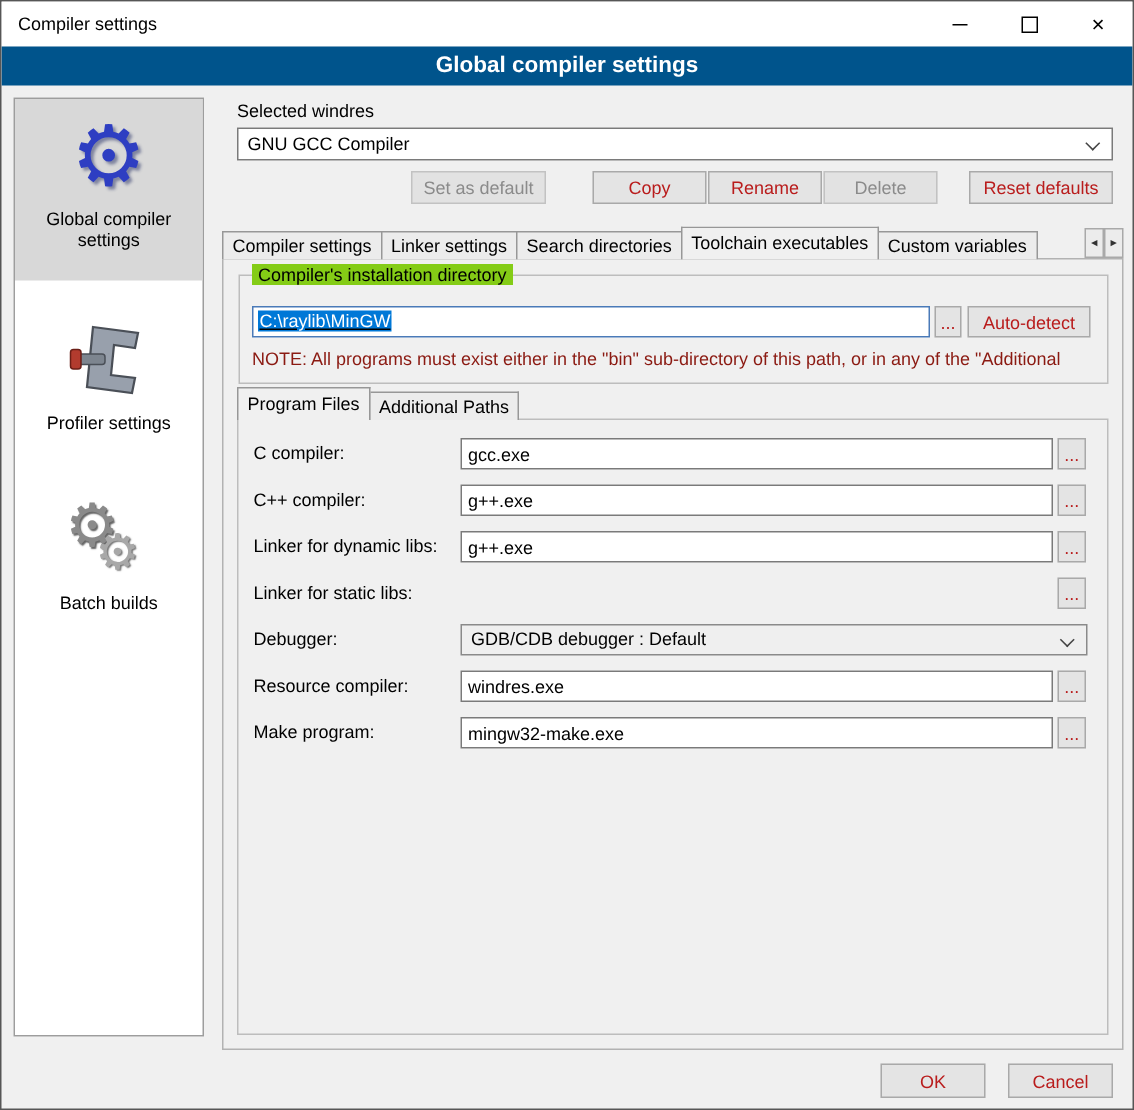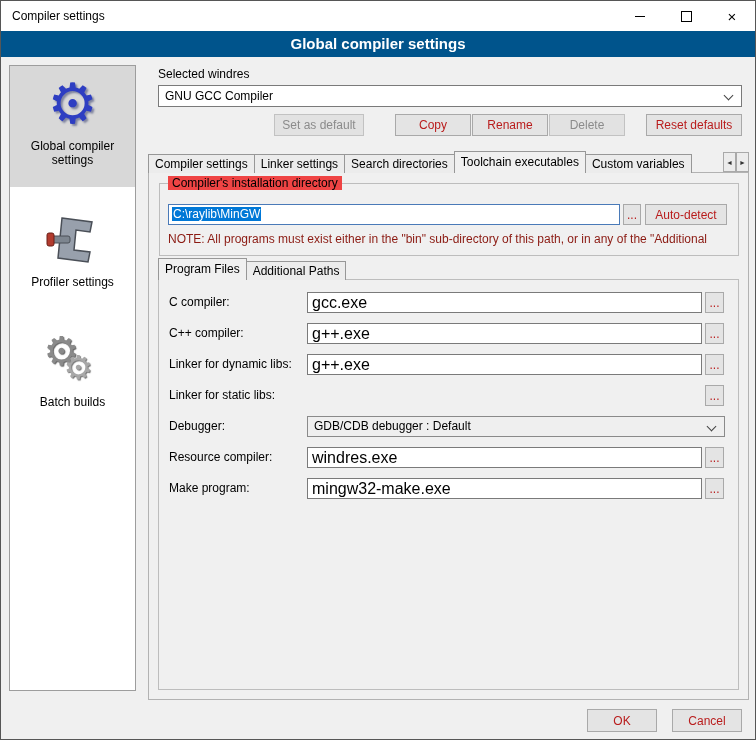--- a/index.html
+++ b/index.html
@@ -62,37 +62,37 @@
              border:1px solid #a9a9a9;font-size:7px;line-height:17px;text-align:center;color:#333;padding:0;z-index:6;}
   .ts-left{left:722px;}
   .ts-right{left:735px;}
 
   
   .page{position:absolute;left:147px;top:171px;width:601px;height:528px;border:1px solid #b2b2b2;
         box-sizing:border-box;background:#f0f0f0;z-index:1;}
 
   
   .group{position:absolute;left:10px;top:10px;width:580px;height:73px;border:1px solid #bdbdbd;box-sizing:border-box;}
-  .group-label{position:absolute;left:8px;top:-8px;background:#ef4444;padding:0 4px;font-size:12px;}
+  .group-label{position:absolute;left:8px;top:-8px;background:#84cc16;padding:0 4px;font-size:12px;}
   .path-input{position:absolute;left:8px;top:20px;width:452px;height:21px;background:#fff;border:1px solid #4a7ab8;
-              box-sizing:border-box;line-height:19px;padding:0 3px;overflow:hidden;white-space:nowrap;}
+              box-sizing:border-box;line-height:19px;padding:0 3px;overflow:hidden;white-space:nowrap;text-decoration:underline;}
   .path-input .seltxt{background:#0078d7;color:#fff;padding:0 1px;}
   .b-browse-dir{left:463px;top:20px;width:18px;height:21px;}
   .b-autodetect{left:485px;top:20px;width:82px;height:21px;}
   .note{position:absolute;left:8px;top:48px;right:2px;color:#8b1a12;white-space:nowrap;overflow:hidden;font-size:12px;}
 
   
   .itabsbar{position:absolute;left:157px;top:257px;height:22px;display:flex;align-items:flex-end;z-index:4;}
   .ipage{position:absolute;left:157px;top:278px;width:581px;height:411px;border:1px solid #bdbdbd;
          box-sizing:border-box;background:#f0f0f0;z-index:1;}
   .frow{position:absolute;left:0;width:100%;height:22px;}
   .r1{top:12px}.r2{top:43px}.r3{top:74px}.r4{top:105px}.r5{top:136px}.r6{top:167px}.r7{top:198px}
   .flabel{position:absolute;left:10px;top:3px;}
   .fin{position:absolute;left:148px;top:0;width:395px;height:21px;box-sizing:border-box;border:1px solid #7a7a7a;
-       background:#fff;font-family:"Liberation Sans",sans-serif;font-size:16px;padding:0 4px;}
+       background:#fff;font-family:"Liberation Sans",sans-serif;font-size:12px;padding:0 4px;}
   .fbrowse{left:546px;top:0;width:19px;height:21px;}
   .dbg{left:148px;top:0;width:418px;height:21px;background:#efefef;border:1px solid #8a8a8a;line-height:19px;}
 
   
   .b-ok{left:586px;top:708px;width:70px;height:23px;}
   .b-cancel{left:671px;top:708px;width:70px;height:23px;}
 </style>
 </head>
 <body>
 

